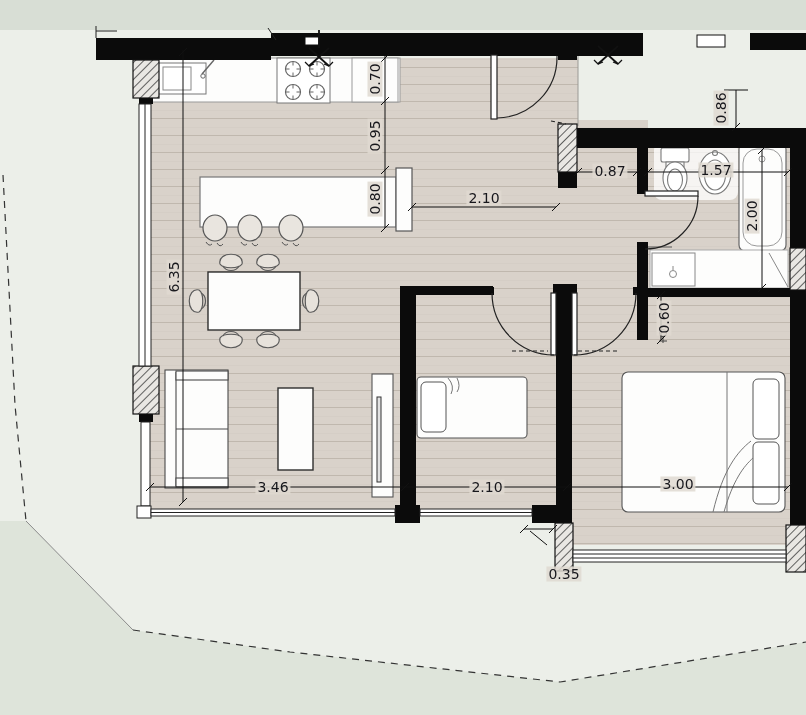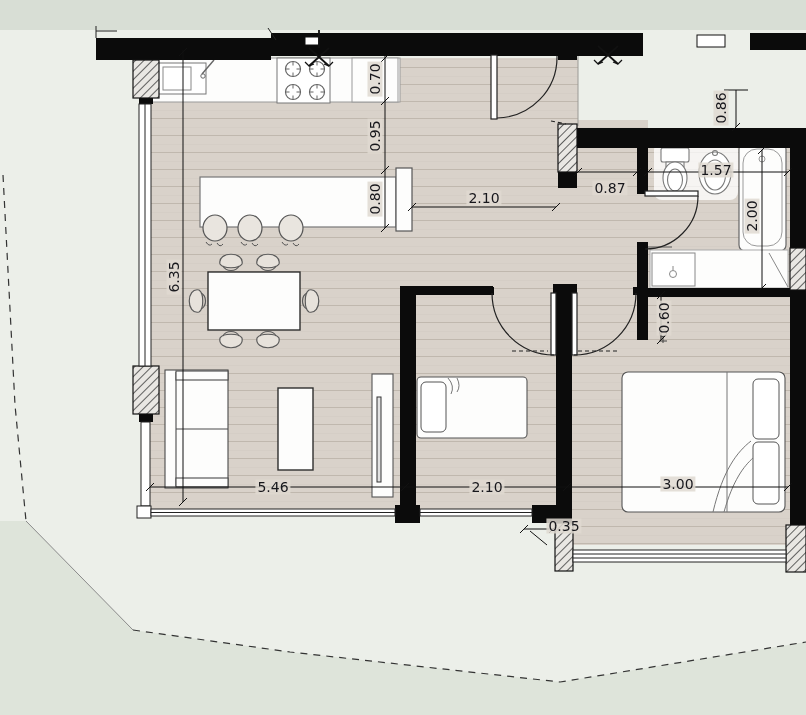--- a/index.html
+++ b/index.html
@@ -287,22 +287,22 @@
       <path d="M657,299 l8,-8 M657,344 l8,-8"></path>
     </g>
   </g>
 </svg>
 
 <span class="label rot" style="left:375px;top:79px">0.70</span>
 <span class="label rot" style="left:375px;top:136px">0.95</span>
 <span class="label rot" style="left:375px;top:199px">0.80</span>
 <span class="label" style="left:484px;top:198px">2.10</span>
 <span class="label rot" style="left:174px;top:277px">6.35</span>
-<span class="label" style="left:273px;top:487px">5.46</span>
+<span class="label" style="left:273px;top:487px">3.46</span>
 <span class="label" style="left:487px;top:487px">2.10</span>
 <span class="label" style="left:678px;top:484px">3.00</span>
-<span class="label" style="left:564px;top:526px">0.35</span>
-<span class="label" style="left:610px;top:188px">0.87</span>
+<span class="label" style="left:564px;top:574px">0.35</span>
+<span class="label" style="left:610px;top:171px">0.87</span>
 <span class="label" style="left:716px;top:170px">1.57</span>
 <span class="label rot" style="left:752px;top:216px">2.00</span>
 <span class="label rot" style="left:721px;top:108px">0.86</span>
 <span class="label rot" style="left:664px;top:318px">0.60</span>
 </div>
 
 </body></html>

